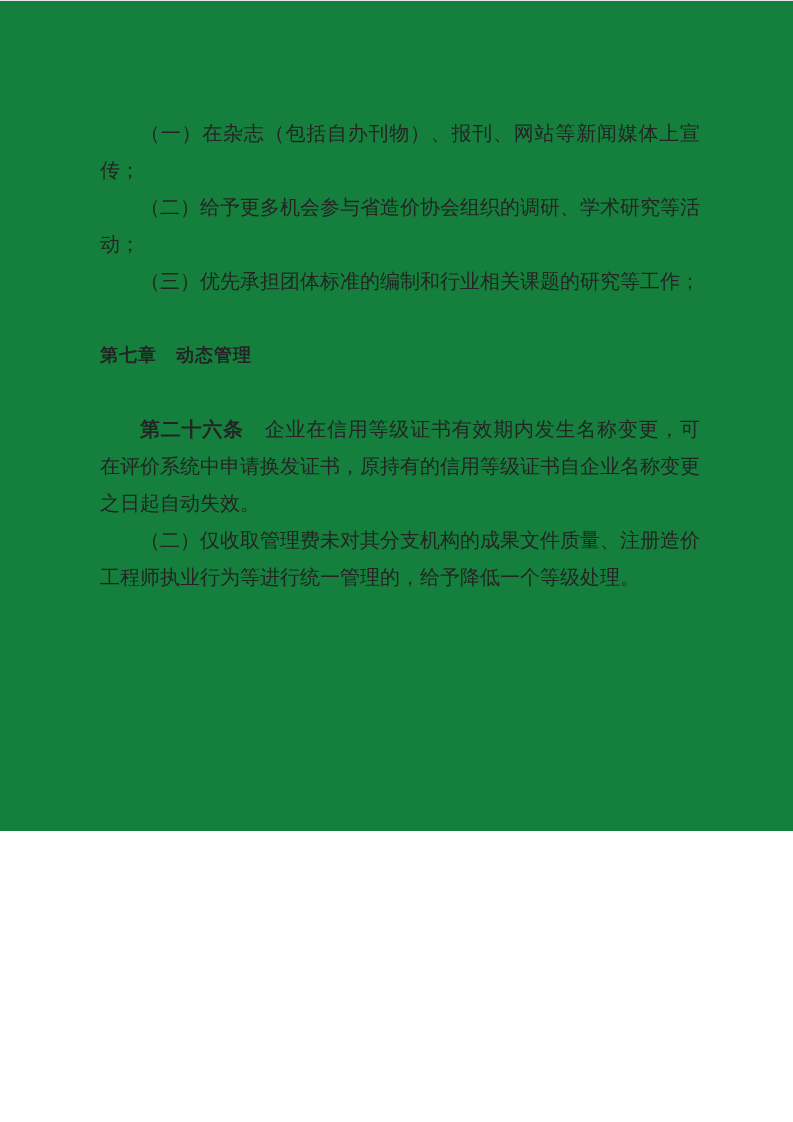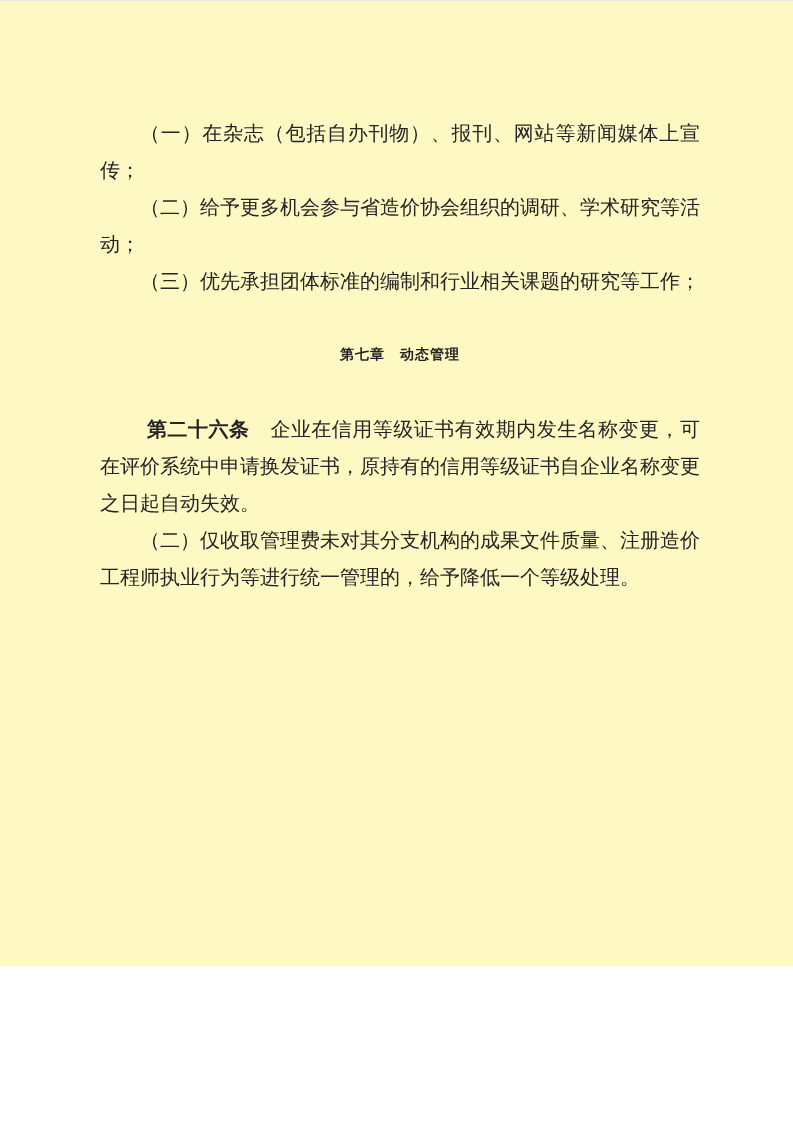--- a/index.html
+++ b/index.html
@@ -1,50 +1,48 @@
 <!DOCTYPE html>
 <html><head>
 <meta charset="utf-8">
 <style>
   * { margin: 0; padding: 0; box-sizing: border-box; }
   html, body { background: #ffffff; }
   .page {
     position: relative;
     width: 793px;
-    height: 966px;
-    background: #fef9c3;
+    height: 831px;
+    background: #15803d;
     overflow: hidden;
     font-family: "Liberation Serif", "DejaVu Serif", serif;
     color: #242424;
     border-top: 1px solid #e9e9e9;
   }
   .content {
     position: absolute;
     left: 100px;
     top: 114px;
     width: 600px;
     font-size: 20px;
     line-height: 37px;
     text-align: justify;
   }
   .content p { text-indent: 2em; }
   .chapter-heading {
-    text-align: center;
     text-indent: 0;
-    font-size: 14px;
+    font-size: 18px;
     font-weight: 700;
     letter-spacing: 1px;
     margin: 37px 0;
-    font-family: Liberation Mono, monospace;
+    font-family: Liberation Sans, sans-serif;
   }
   .lead {
     font-weight: 700;
     font-family: "Liberation Sans", "DejaVu Sans", sans-serif;
     margin-right: 1.05em;
-    margin-left: 7px;
   }
   .lead:empty { display: none; margin: 0; }
   .page-footer {
     position: absolute;
     left: 104px;
     top: 1020px;
     font-size: 13px;
     line-height: 24px;
     letter-spacing: 2px;
     color: #242424;

